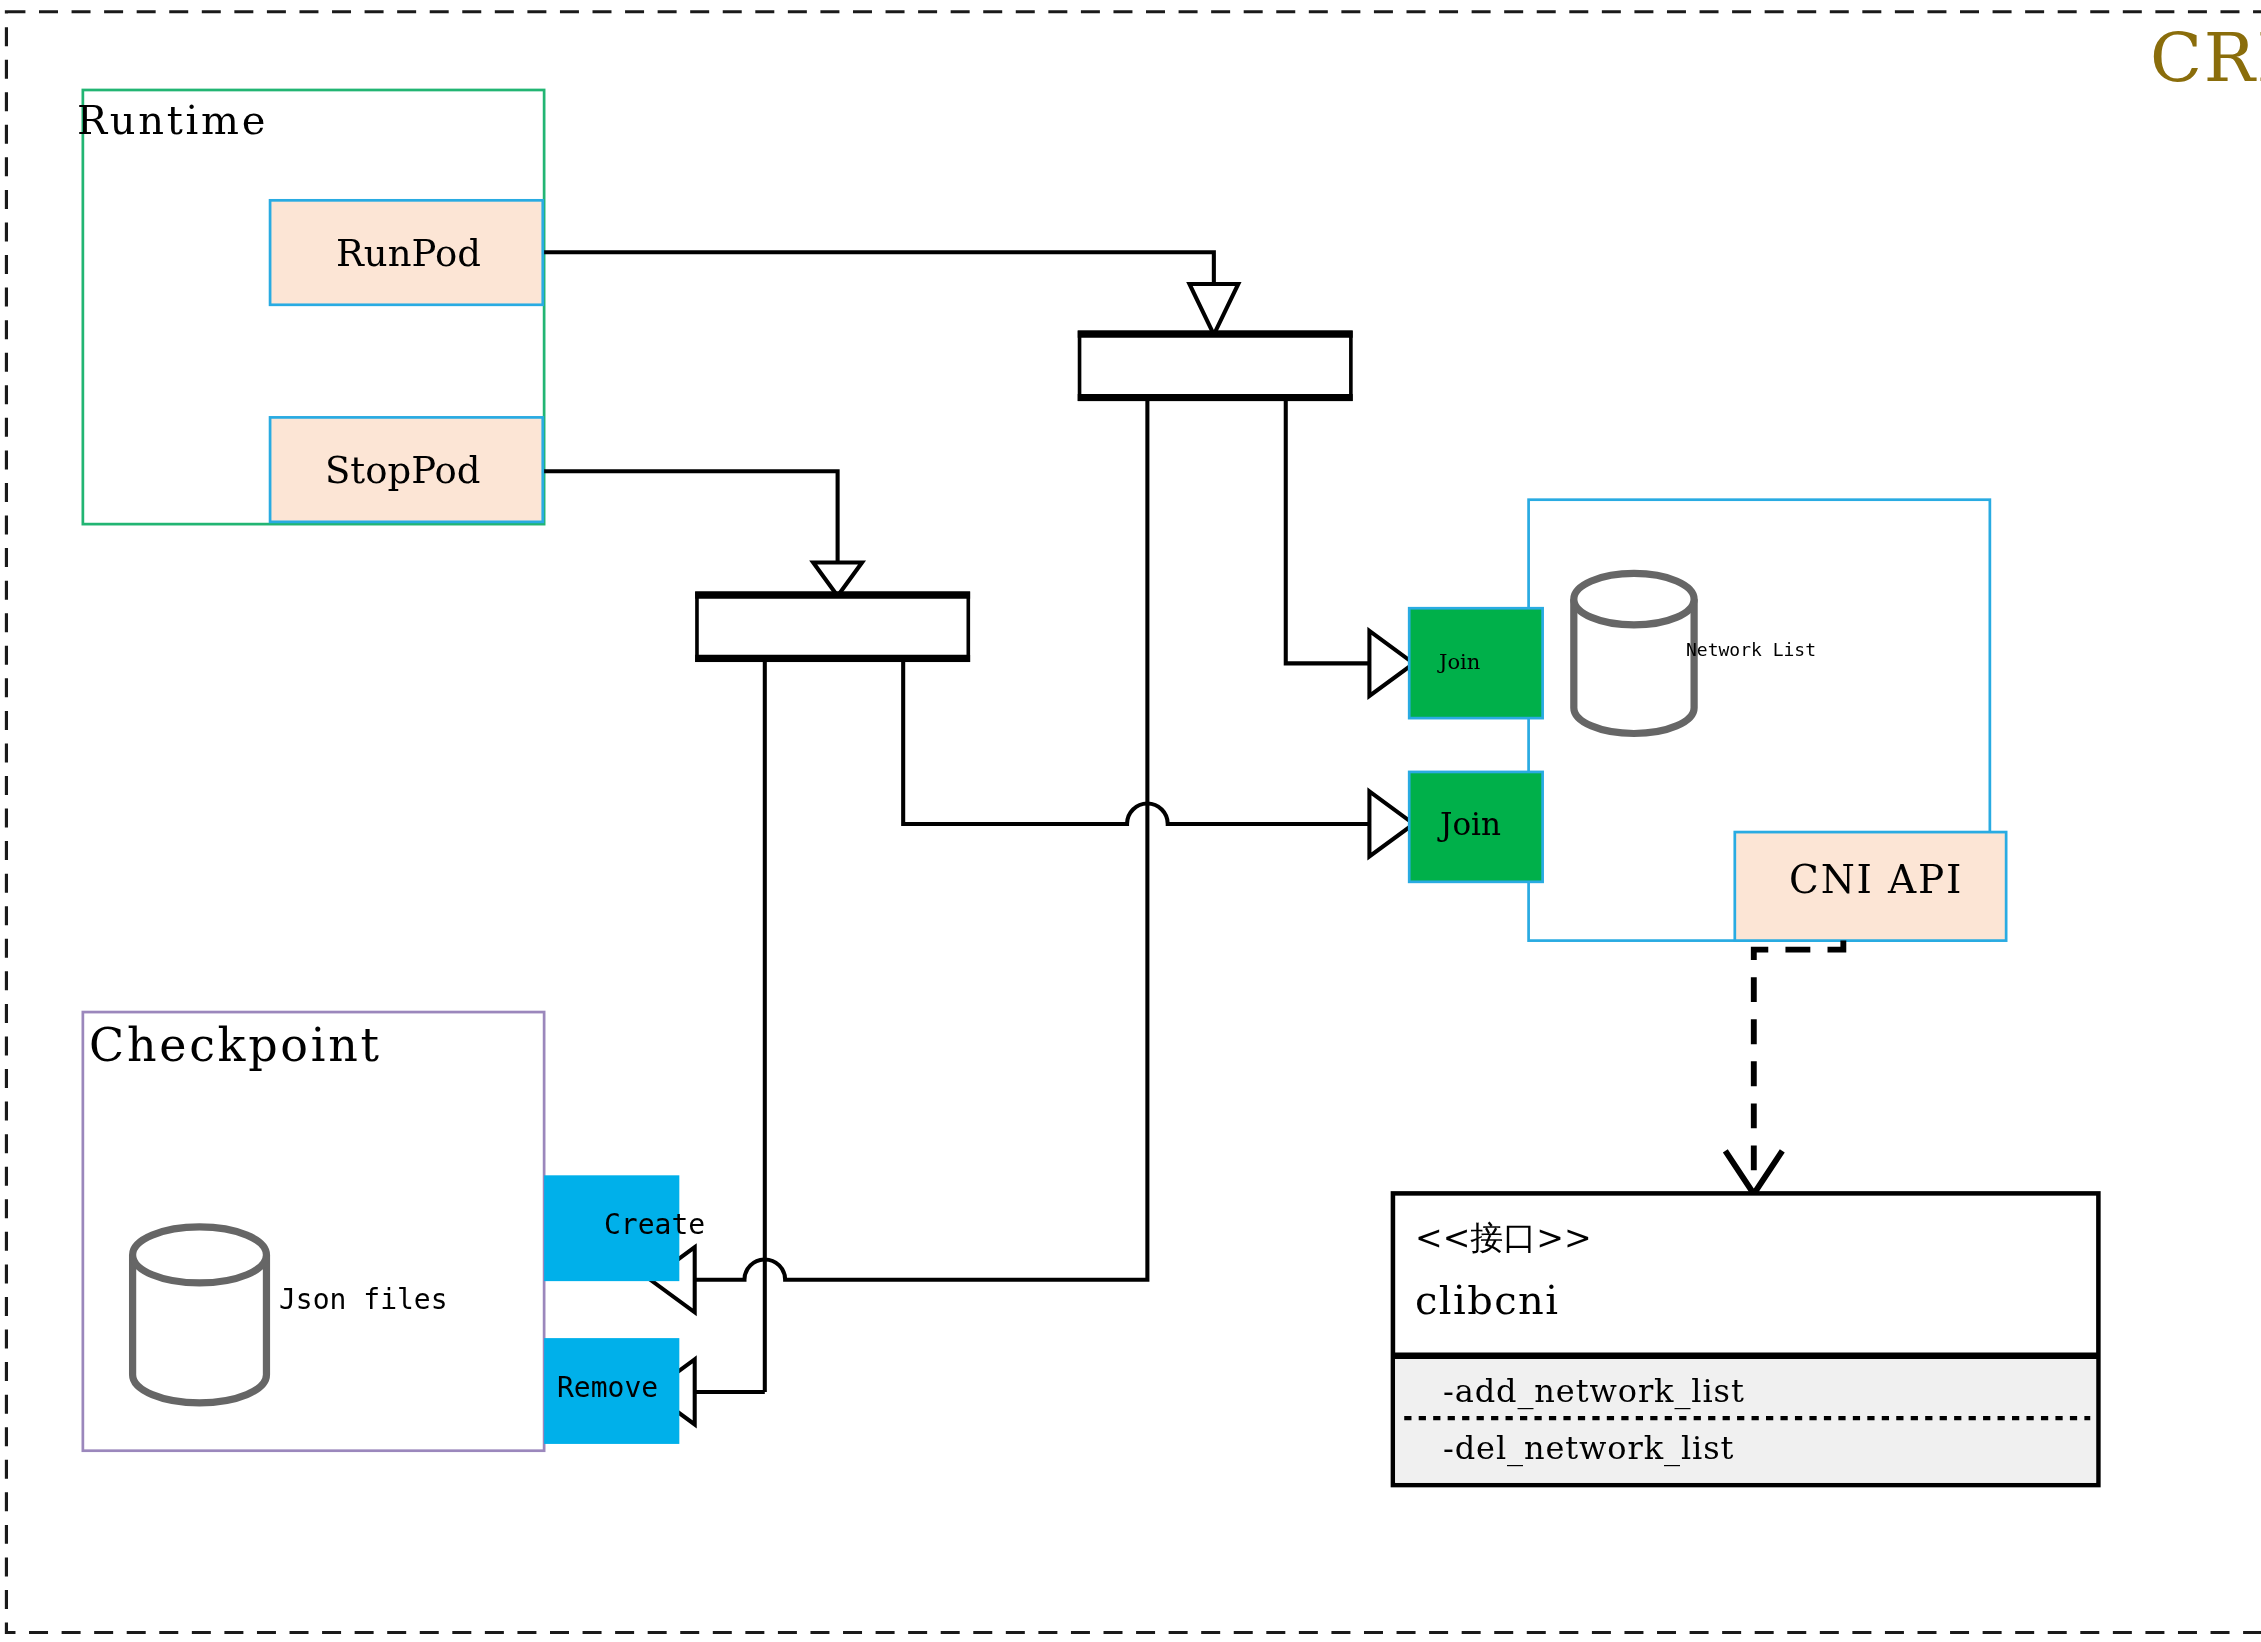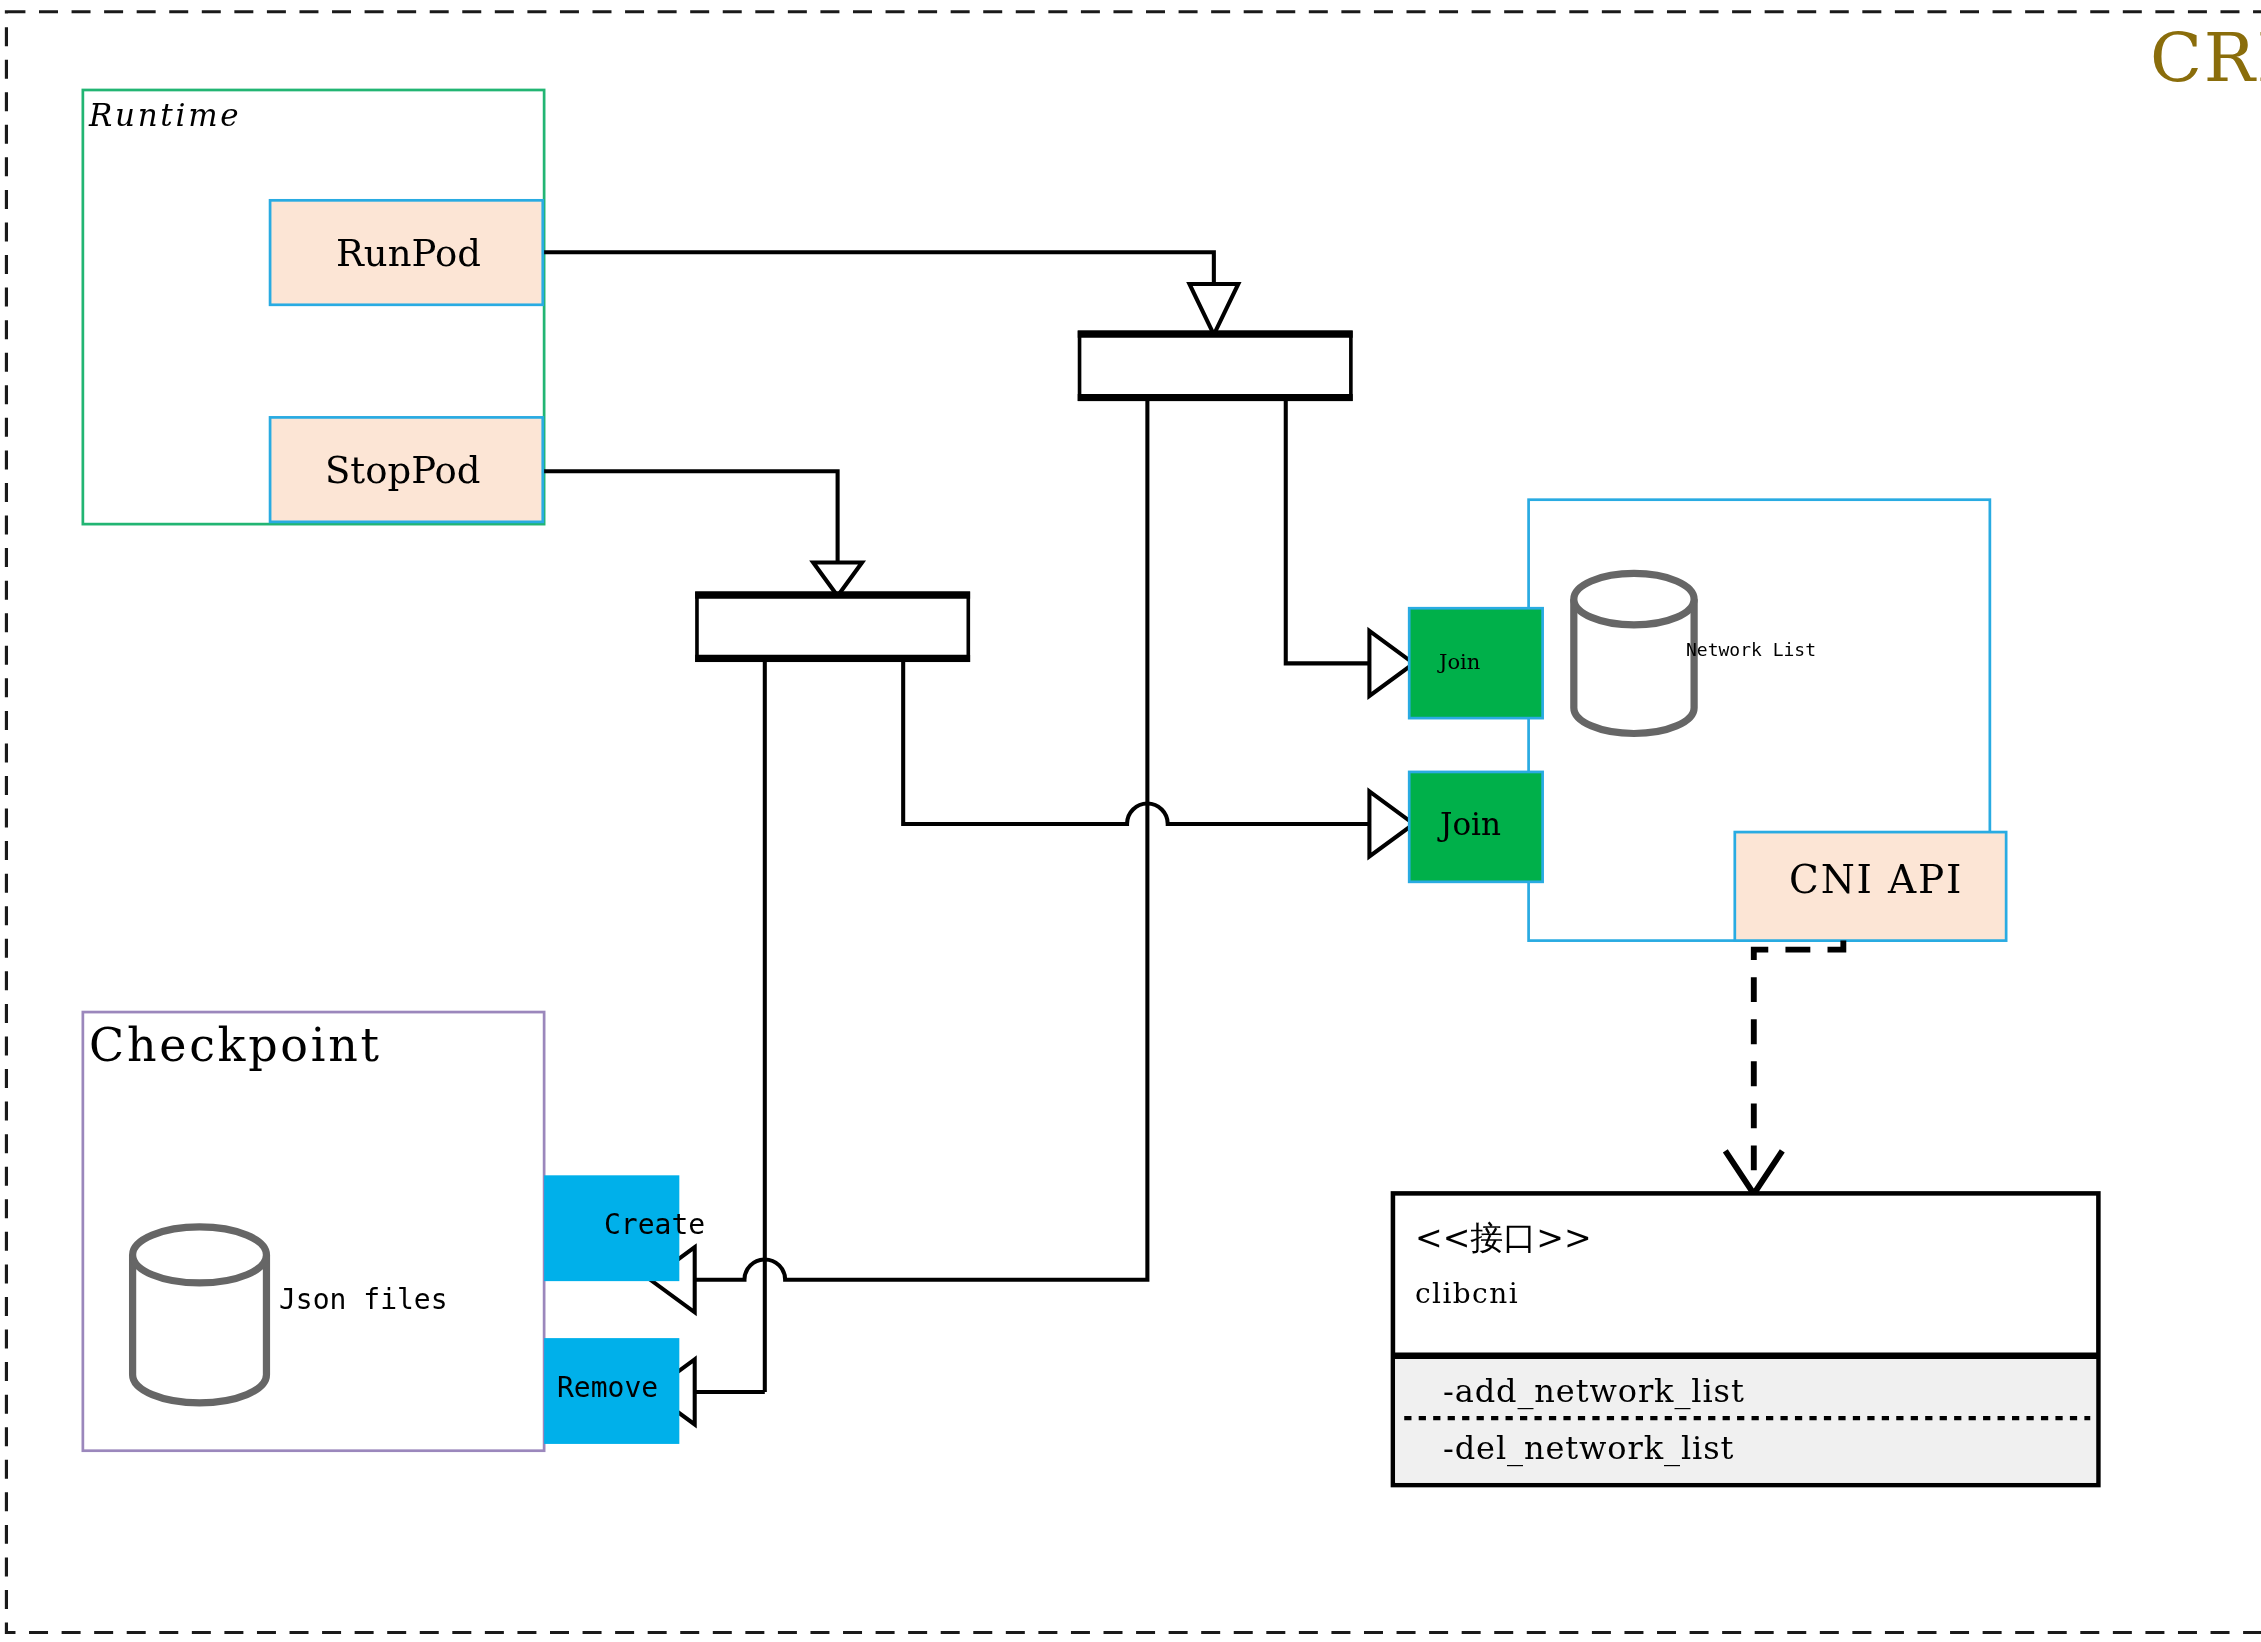--- a/index.html
+++ b/index.html
@@ -110,21 +110,21 @@
     <path fill="none" stroke="#000000" stroke-width="13" stroke-linecap="butt" d="M3815,2545 L3878,2640 L3941,2545"></path>
 
     <rect x="3080" y="2639" width="1560" height="645" fill="#ffffff" stroke="#000000" stroke-width="10"></rect>
     <rect x="3085" y="2998" width="1550" height="281" fill="#f0f0f0" stroke="none"></rect>
     <line x1="3080" y1="2998" x2="4640" y2="2998" stroke="#000000" stroke-width="14"></line>
     <line x1="3105" y1="3136" x2="4622" y2="3136" stroke="#000000" stroke-width="9" stroke-dasharray="16 16"></line>
   </svg>
 
   <div class="lbl serif" style="left:2150px;top:23.5px;font-size:68px;color:#8a6d0b;letter-spacing:1.8px;">CRI</div>
 
-  <div class="lbl serif" style="left:89px;top:100px;font-size:31px;letter-spacing:2.7px;font-style:italic;">Runtime</div>
+  <div class="lbl serif" style="left:77px;top:100px;font-size:40px;letter-spacing:2.7px;">Runtime</div>
 
   <div class="lbl serif" style="left:336px;top:235px;font-size:37px;">RunPod</div>
 
   <div class="lbl serif" style="left:325px;top:452px;font-size:37px;">StopPod</div>
 
   <div class="lbl serif" style="left:89px;top:1022px;font-size:46px;letter-spacing:2.7px;">Checkpoint</div>
 
   <div class="lbl mono" style="left:279px;top:1286px;font-size:28px;">Json files</div>
 
   <div class="lbl mono" style="left:560px;top:1211px;font-size:28px;margin-left:44px;">Create</div>
@@ -135,20 +135,20 @@
   <div class="lbl mono" style="left:1686px;top:641px;font-size:18px;">Network List</div>
 
   <div class="lbl serif" style="left:1439px;top:652px;font-size:21px;">Join</div>
 
   <div class="lbl serif" style="left:1440px;top:809px;font-size:31px;">Join</div>
 
   <div class="lbl serif" style="left:1789px;top:860px;font-size:39px;letter-spacing:1.8px;">CNI API</div>
 
   <div class="lbl serif" style="left:1415px;top:1221px;font-size:33px;">&lt;&lt;接口&gt;&gt;</div>
 
-  <div class="lbl serif" style="left:1415px;top:1280px;font-size:28px;letter-spacing:1.4px;">clibcni</div>
+  <div class="lbl serif" style="left:1415px;top:1280px;font-size:40px;letter-spacing:1.4px;">clibcni</div>
 
   <div class="lbl serif" style="left:1443px;top:1375px;font-size:32px;letter-spacing:0.9px;">-add_network_list</div>
 
   <div class="lbl serif" style="left:1443px;top:1432px;font-size:32px;letter-spacing:0.9px;">-del_network_list</div>
 
 </div>
 
 
 </body></html>

